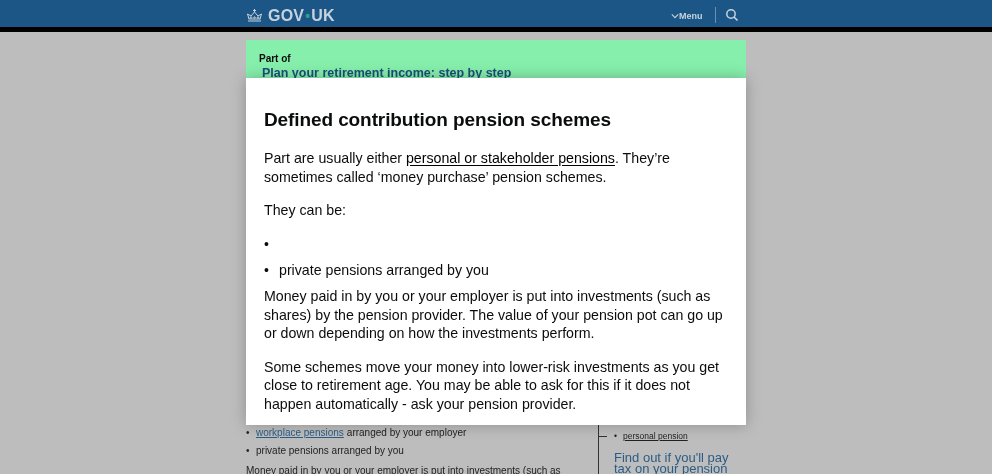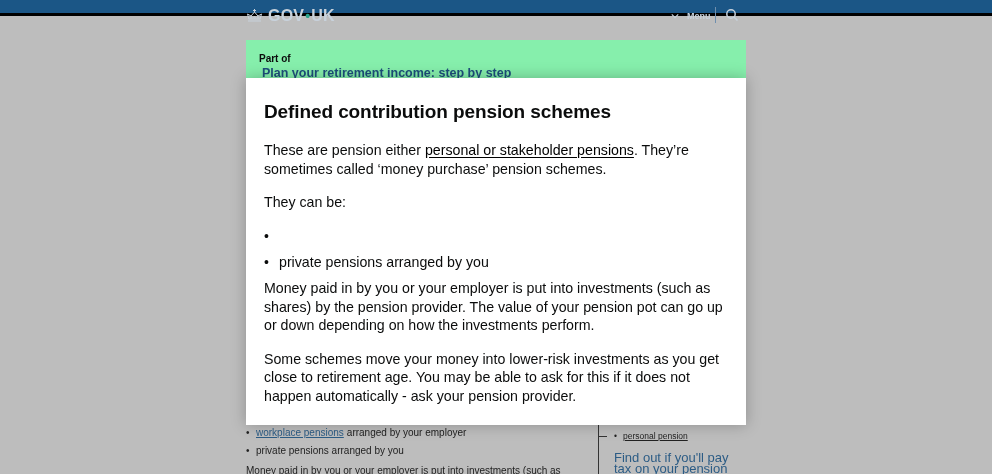--- a/index.html
+++ b/index.html
@@ -5,35 +5,35 @@
   * { box-sizing: border-box; margin: 0; padding: 0; }
   html, body { width: 992px; height: 474px; overflow: hidden; }
   body {
     font-family: "Liberation Sans", sans-serif;
     background: #bdbdbd;
     position: relative;
     color: #0b0c0c;
   }
   
   .header {
-    position: absolute; left: 0; top: 0; width: 992px; height: 16px;
+    position: absolute; left: 0; top: 0; width: 992px; height: 32px;
     background: #1b5686;
-    border-bottom: 3px solid #000000;
+    border-bottom: 5px solid #000000;
   }
   .logo {
     position: absolute; left: 246px; top: 6px; height: 20px;
     display: flex; align-items: center; gap: 5px;
     color: #c8d2dc; font-weight: bold; font-size: 16px; letter-spacing: 0.2px;
     text-decoration: none;
   }
   .logo .crown { width: 17px; height: 16px; }
   .logo .dot { color: #2aa38b; font-size: 14px; margin: 0 1px; }
   .menu-btn {
     position: absolute; left: 671px; top: 9px; height: 14px;
-    display: flex; align-items: center; gap: 8px;
+    display: flex; align-items: center; gap: 0;
     color: #c8d2dc; font-size: 9px; font-weight: bold; cursor: pointer;
   }
   .menu-btn svg { width: 8px; height: 6px; }
   .hdr-divider {
     position: absolute; left: 715px; top: 7px; width: 1px; height: 16px; background: #6f8fae;
   }
   .search-btn {
     position: absolute; left: 725px; top: 8px; width: 14px; height: 14px; cursor: pointer;
   }
   
@@ -71,21 +71,21 @@
   }
   .side-marker { position: absolute; left: 378px; top: 382px; width: 68px; height: 3px; background: #8aa0b4; }
   
   .modal {
     position: absolute; left: 246px; top: 78px; width: 500px; height: 347px;
     background: #ffffff;
     box-shadow: 0 0 14px rgba(0,0,0,0.25);
     padding: 16px 18px 0 18px;
   }
   .modal h2 {
-    font-size: 19px; font-weight: bold; color: #0b0c0c; margin-top: 6px; line-height: 24px;
+    font-size: 19px; font-weight: bold; color: #0b0c0c; margin-top: 14px; line-height: 24px;
     letter-spacing: -0.1px;
   }
   .modal p, .modal li {
     font-size: 14.2px; line-height: 18.5px; color: #0b0c0c;
   }
   .modal p.p1 { margin-top: 17px; }
   .modal p.p2 { margin-top: 15px; }
   .modal ul { list-style: none; margin-top: 15px; }
   .modal ul li { display: flex; margin-bottom: 7.5px; }
   .modal ul li .bullet { width: 15px; flex: none; font-size: 14px; }
@@ -148,21 +148,21 @@
   <div class="side-marker"></div>
   <div class="side-item">
     <span>•</span>
     <a>personal pension</a>
   </div>
   <a class="side-link">Find out if you'll pay tax on your pension</a>
 </div>
 
 <div class="modal">
   <h2>Defined contribution pension schemes</h2>
-  <p class="p1"><span>These are pension either </span><a>personal or stakeholder pensions</a><span>. They’re sometimes called ‘money purchase’ pension schemes.</span></p>
+  <p class="p1"><span>Part are usually either </span><a>personal or stakeholder pensions</a><span>. They’re sometimes called ‘money purchase’ pension schemes.</span></p>
   <p class="p2">They can be:</p>
   <ul>
     <li>
       <span class="bullet">•</span>
     </li>
     <li>
       <span class="bullet">•</span>
       <span>private pensions arranged by you</span>
     </li>
   </ul>

